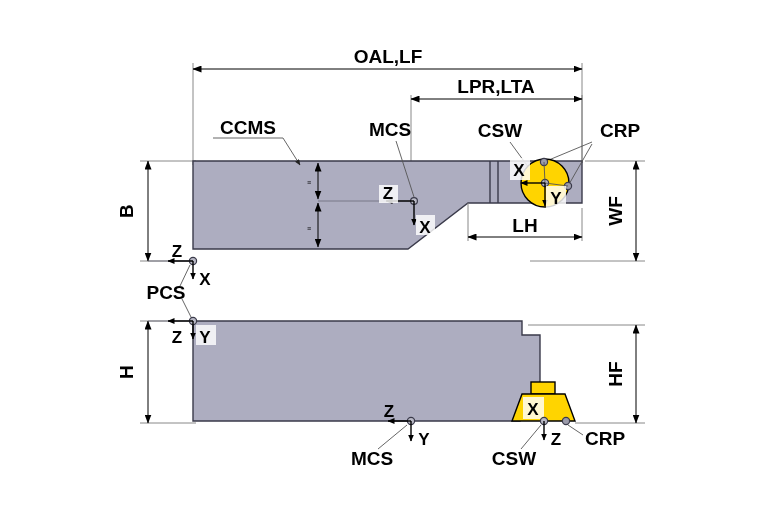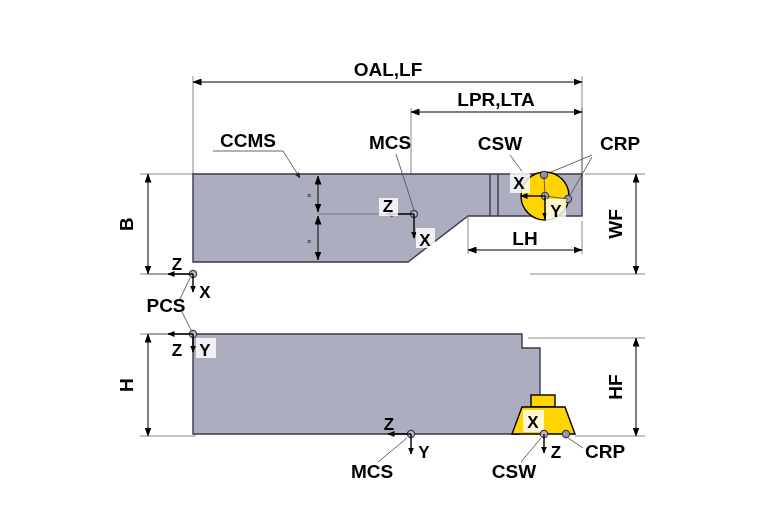--- a/index.html
+++ b/index.html
@@ -4,21 +4,21 @@
 <title>Tool Holder Technical Drawing</title>
 <style>
   html,body{margin:0;padding:0;}
   body{
     width:767px;height:523px;
     background:#ffffff;
     font-family:"Liberation Sans", sans-serif;
     overflow:hidden;
     position:relative;
   }
-  #stage{position:absolute;left:0;top:16px;width:767px;height:476px;}
+  #stage{position:absolute;left:0;top:3px;width:767px;height:476px;}
   svg{display:block;}
   .lbl{
     font-family:"Liberation Sans", sans-serif;
     font-weight:bold;
     fill:#000000;
     font-size:19px;
   }
   .lbl-dim{font-size:19px;font-weight:bold;}
   .lbl-ax{font-size:17px;font-weight:bold;}
   .lbl-sm{font-size:7px;font-weight:bold;}

